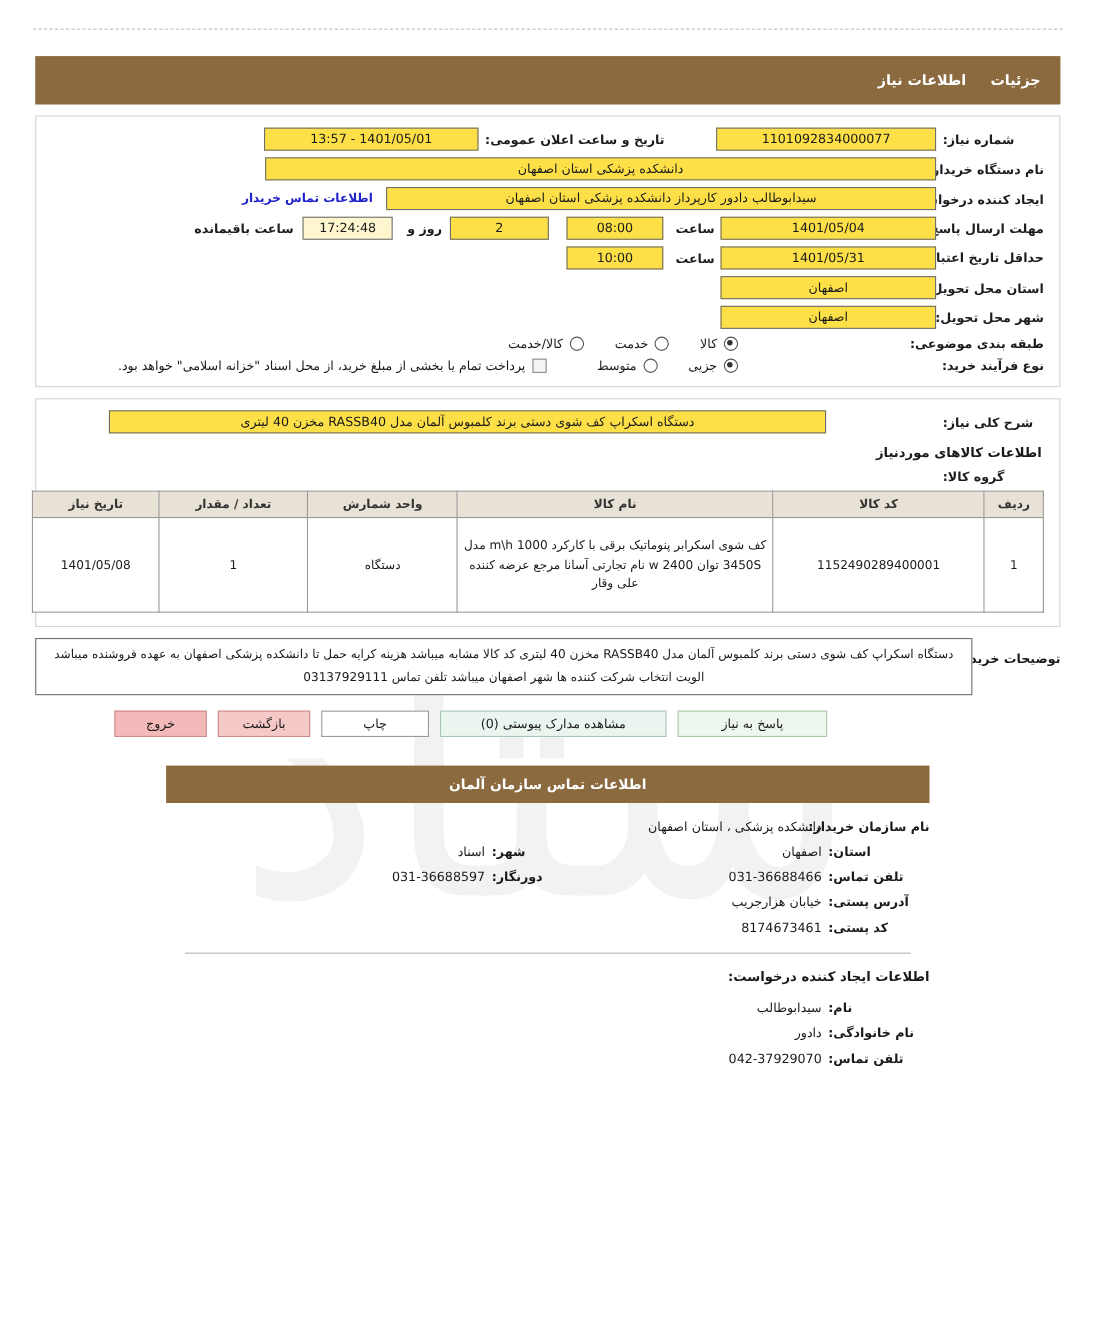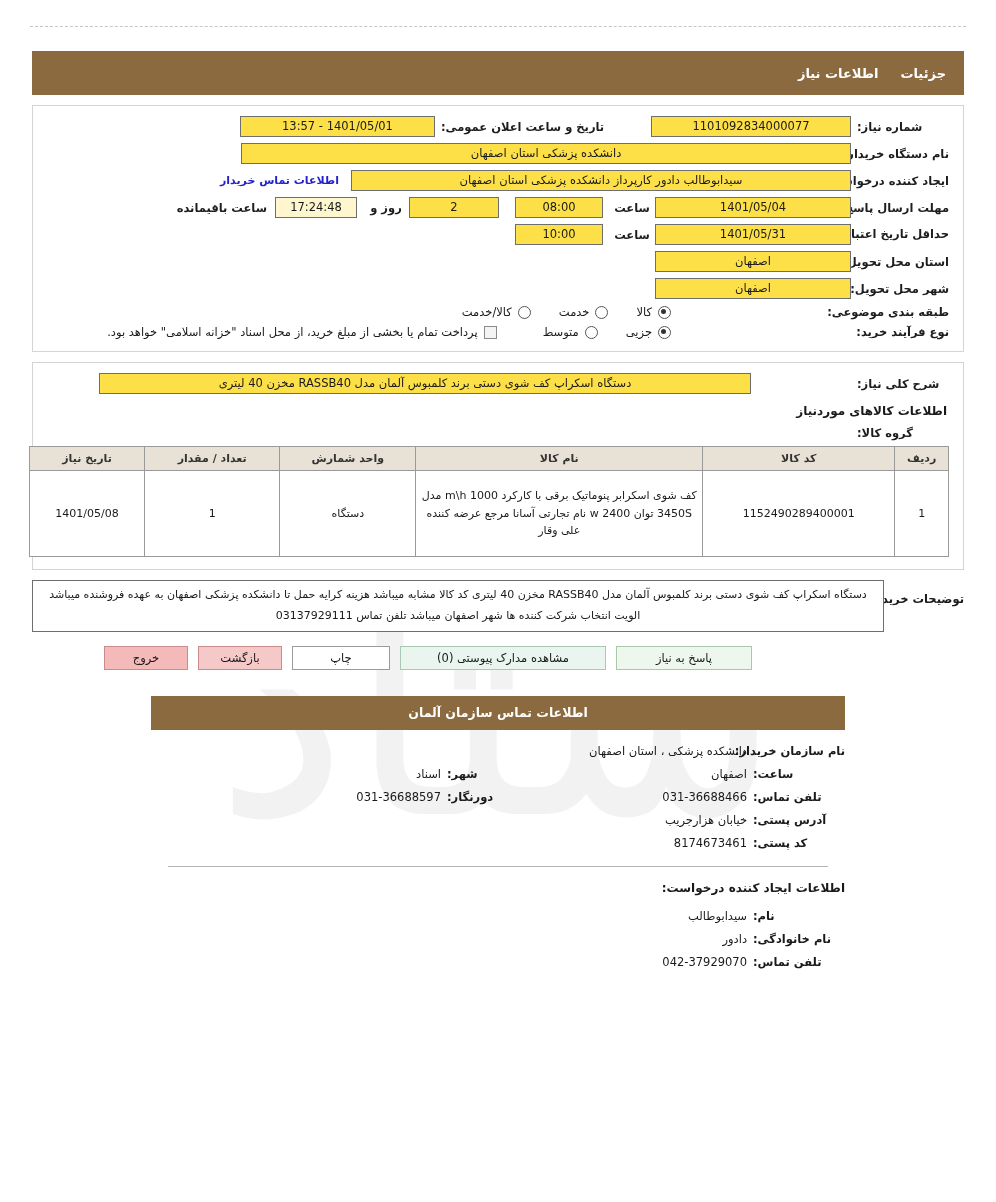--- a/index.html
+++ b/index.html
@@ -380,21 +380,21 @@
   <div class="contact-bar">اطلاعات تماس سازمان آلمان</div>
 
   <div class="contact-body">
 
     <div class="c-row">
       <div class="c-lbl">نام سازمان خریدار:</div>
       <div class="c-val">دانشکده پزشکی ، استان اصفهان</div>
     </div>
 
     <div class="c-row">
-      <div class="c-lbl">ساعت:</div>
+      <div class="c-lbl">استان:</div>
       <div class="c-val">اصفهان</div>
       <div class="c-lbl2">شهر:</div>
       <div class="c-val2">اسناد</div>
     </div>
 
     <div class="c-row">
       <div class="c-lbl">تلفن تماس:</div>
       <div class="c-val">031-36688466</div>
       <div class="c-lbl2">دورنگار:</div>
       <div class="c-val2">031-36688597</div>

